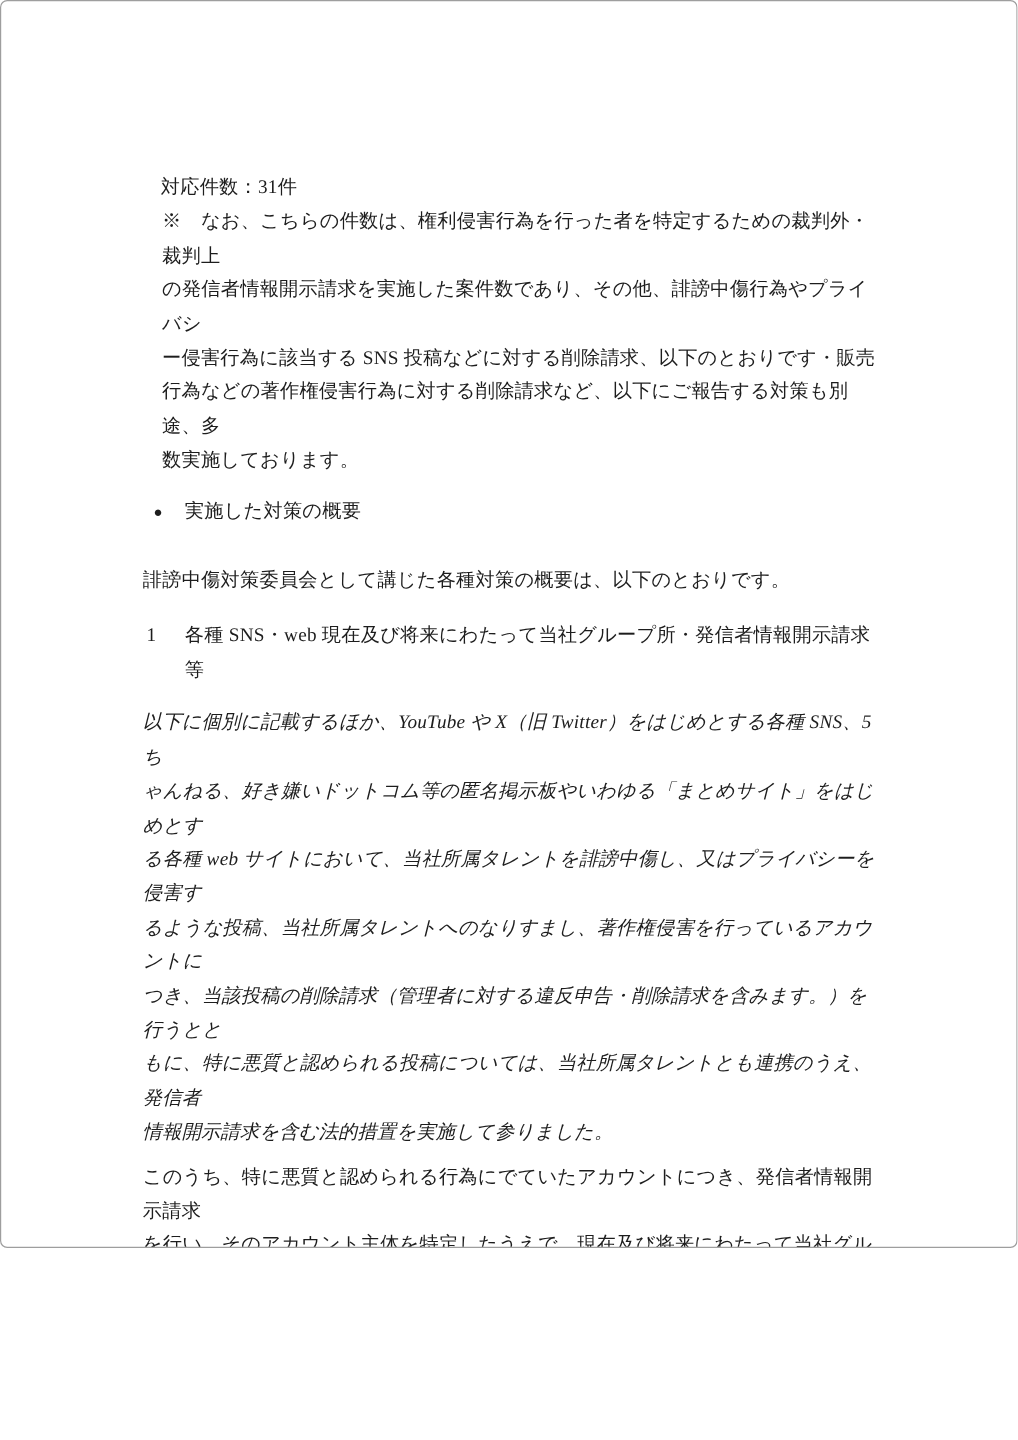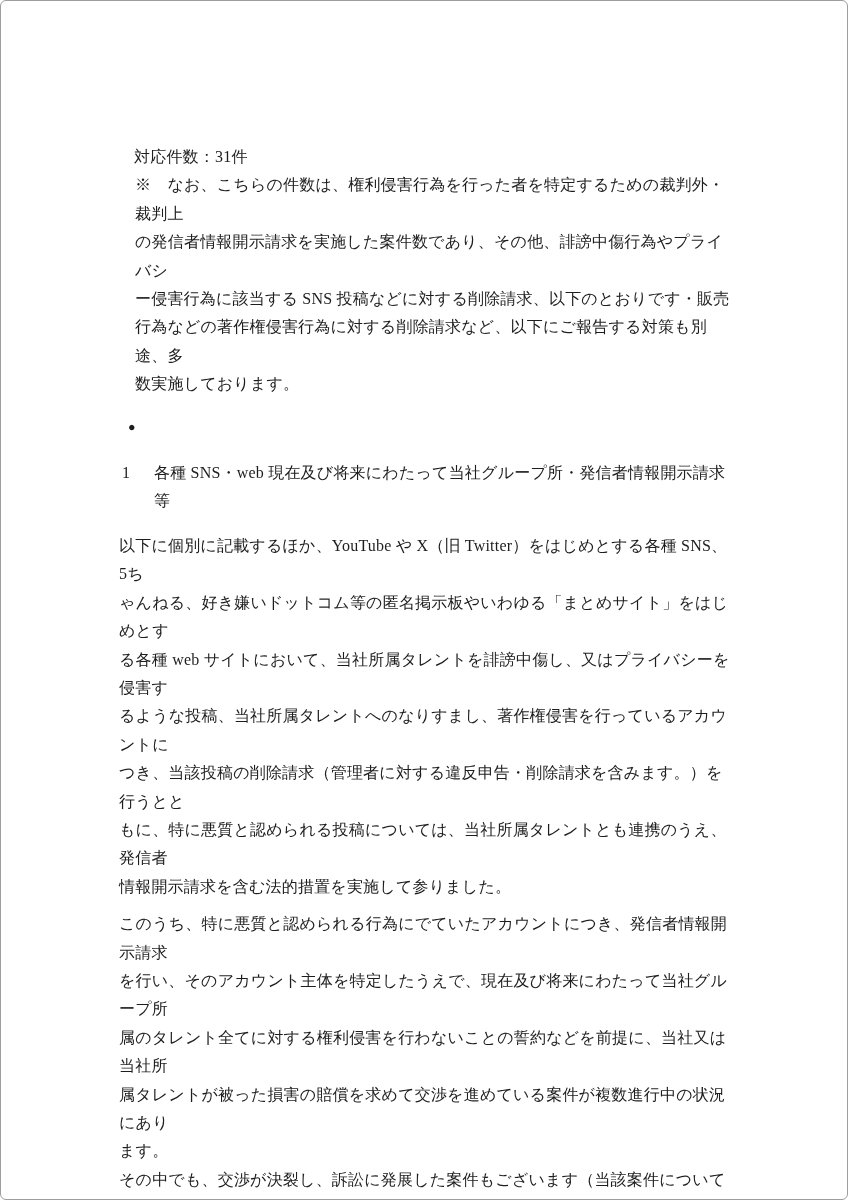--- a/index.html
+++ b/index.html
@@ -3,21 +3,21 @@
 <meta charset="utf-8">
 <style>
   html, body {
     margin: 0;
     padding: 0;
     background: #ffffff;
   }
   .page {
     position: relative;
     width: 848px;
-    height: 1200px;
+    height: 1040px;
     box-sizing: border-box;
     background: #ffffff;
     border: 1px solid #9e9e9e;
     border-radius: 6px;
     overflow: hidden;
     font-family: "Liberation Serif", "DejaVu Serif", serif;
   }
   .content {
     box-sizing: border-box;
     padding: 142px 116px 0 118px;
@@ -57,41 +57,43 @@
     margin-top: 18px;
   }
   .num {
     flex: 0 0 35px;
     box-sizing: border-box;
     padding-left: 3px;
   }
   .title {
     white-space: pre-line;
   }
-  .para-1 { margin-top: 16px !important; }
+  .para-1 { margin-top: 16px !important; font-style: italic; }
   .para-2 { margin-top: 9px  !important; }
 </style>
 </head>
 <body>
 
 <div class="page">
   <div class="content">
 
     <p class="stats">対応件数：31件</p>
 
     <p class="note">※　なお、こちらの件数は、権利侵害行為を行った者を特定するための裁判外・裁判上
 の発信者情報開示請求を実施した案件数であり、その他、誹謗中傷行為やプライバシ
 ー侵害行為に該当する SNS 投稿などに対する削除請求、以下のとおりです・販売
 行為などの著作権侵害行為に対する削除請求など、以下にご報告する対策も別途、多
 数実施しております。</p>
 
     <div class="row overview-row">
       <span class="bullet">●</span>
+      <span class="title">実施した対策の概要</span>
     </div>
 
+    <p class="intro">誹謗中傷対策委員会として講じた各種対策の概要は、以下のとおりです。</p>
 
     <div class="row section-row">
       <span class="num">1</span>
       <span class="title">各種 SNS・web 現在及び将来にわたって当社グループ所・発信者情報開示請求等</span>
     </div>
 
     <p class="para-1">以下に個別に記載するほか、YouTube や X（旧 Twitter）をはじめとする各種 SNS、5ち
 ゃんねる、好き嫌いドットコム等の匿名掲示板やいわゆる「まとめサイト」をはじめとす
 る各種 web サイトにおいて、当社所属タレントを誹謗中傷し、又はプライバシーを侵害す
 るような投稿、当社所属タレントへのなりすまし、著作権侵害を行っているアカウントに

